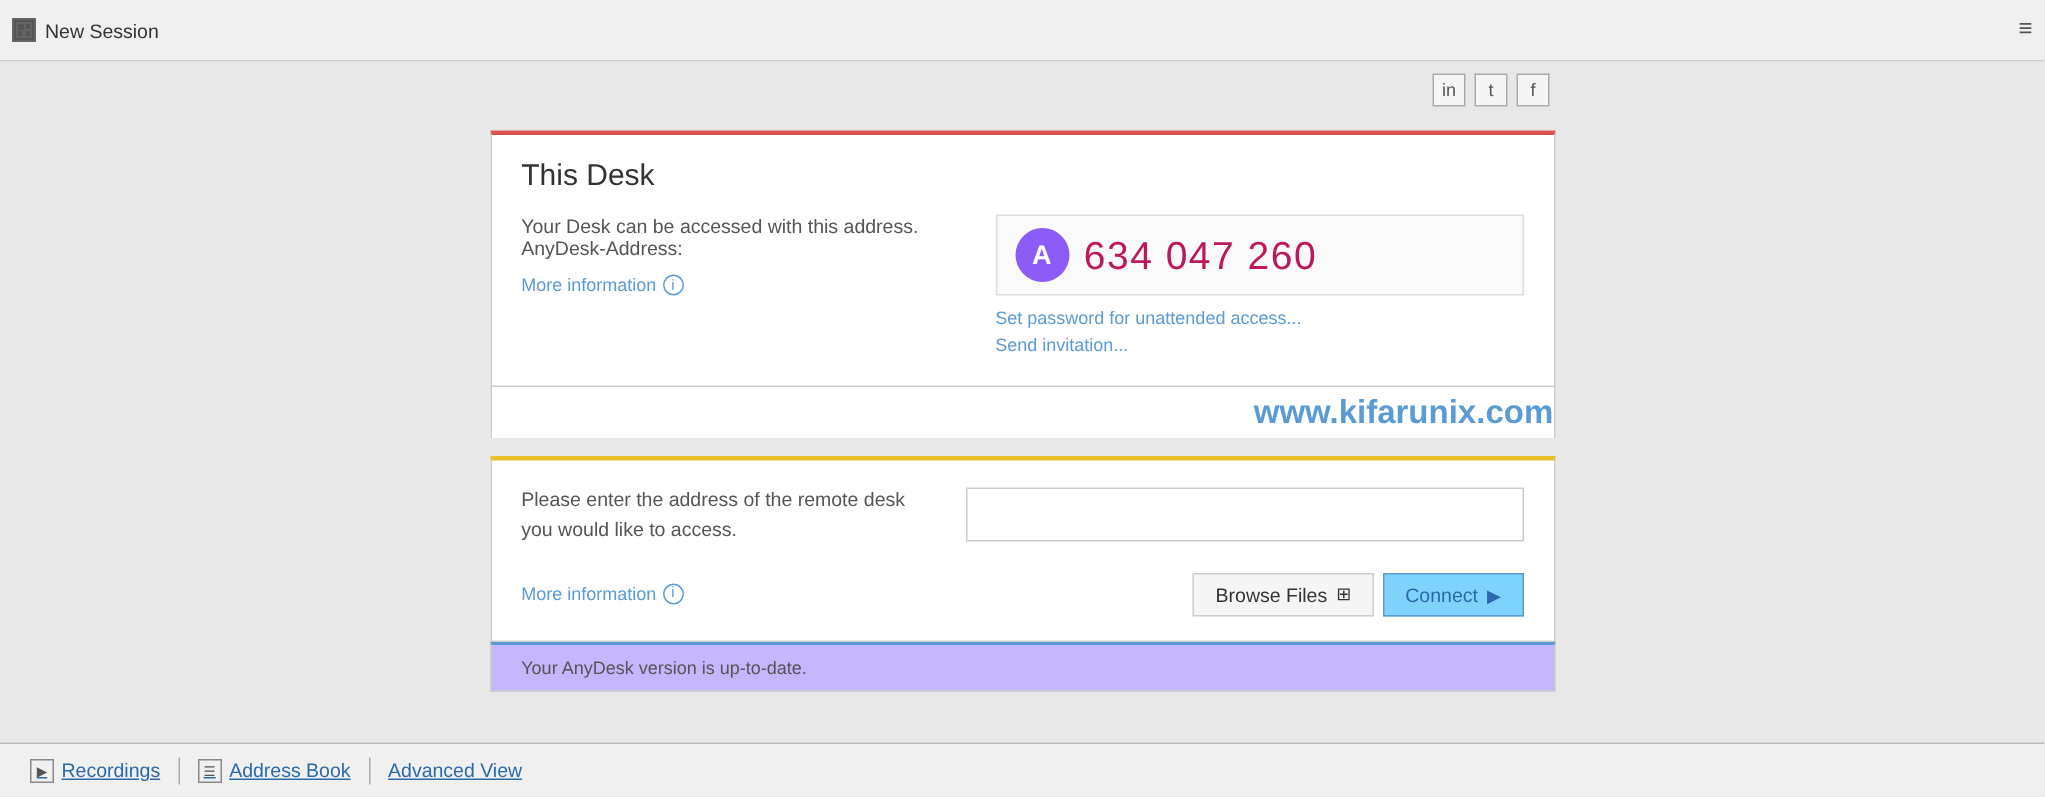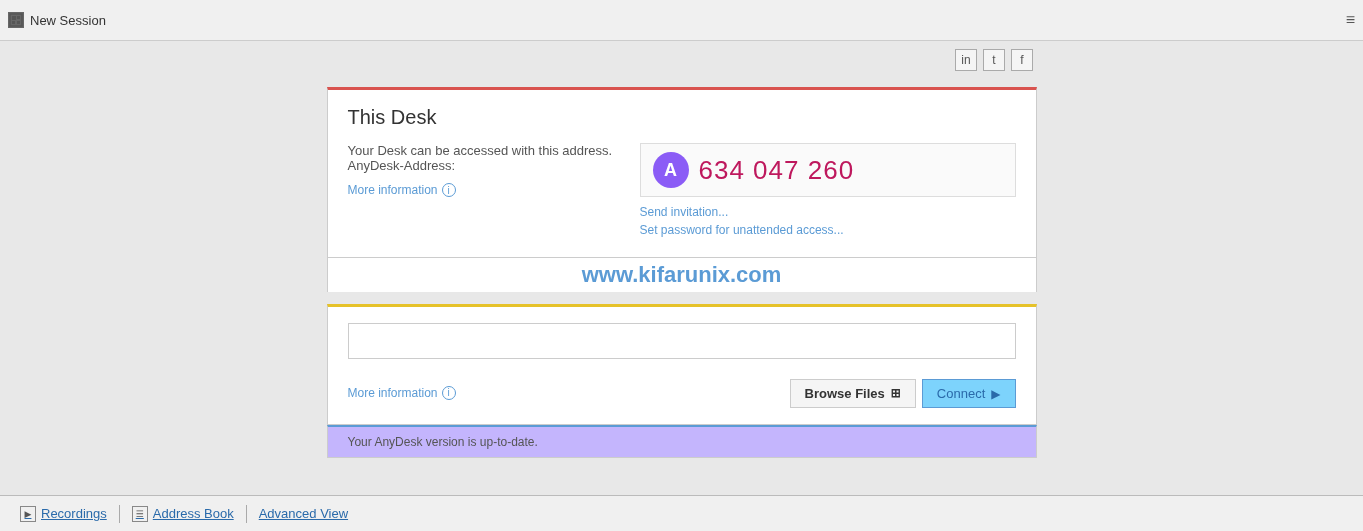--- a/index.html
+++ b/index.html
@@ -101,21 +101,21 @@
     .panel-title {
       font-size: 20px;
       font-weight: 300;
       color: #333;
       margin-bottom: 14px;
     }
 
     .panel-row {
       display: flex;
       align-items: flex-start;
-      gap: 12px;
+      gap: 36px;
     }
 
     .panel-left {
       flex: 0 0 280px;
     }
 
     .panel-right {
       flex: 1;
     }
 
@@ -183,21 +183,21 @@
       display: flex;
       align-items: center;
       justify-content: center;
       font-size: 10px;
       color: #5b9bd5;
     }
 
     
     .watermark {
       width: 710px;
-      text-align: center;
+      text-align: right;
       color: #5b9bd5;
       font-size: 22px;
       font-weight: bold;
       padding: 4px 0;
       background: #fff;
       border-left: 1px solid #ccc;
       border-right: 1px solid #ccc;
     }
 
     
@@ -238,21 +238,20 @@
     .btn-browse {
       display: flex;
       align-items: flex-start;
       gap: 6px;
       padding: 6px 14px;
       border: 1px solid #ccc;
       background: #f5f5f5;
       font-size: 13px;
       cursor: pointer;
       color: #333;
-      font-weight: bold;
     }
 
     .btn-connect {
       display: flex;
       align-items: center;
       gap: 6px;
       padding: 6px 14px;
       border: 1px solid #5b9bd5;
       background: #7dd3fc;
       font-size: 13px;
@@ -362,32 +361,33 @@
           <div class="more-info">
             <span>More information</span>
             <div class="info-icon">i</div>
           </div>
         </div>
         <div class="panel-right">
           <div class="address-box">
             <div class="avatar-circle">A</div>
             <div class="desk-address">634 047 260</div>
           </div>
+          <a class="link-text">Set password for unattended access...</a>
           <a class="link-text">Send invitation...</a>
-          <a class="link-text">Set password for unattended access...</a>
         </div>
       </div>
     </div>
   </div>
 
   <div class="watermark">www.kifarunix.com</div>
 
   <div class="panel remote-desk-panel">
     <div class="panel-inner">
       <div class="remote-input-row">
+        <div class="remote-desc">Please enter the address of the remote desk you would like to access.</div>
         <input class="remote-input" type="text" placeholder="" style="">
       </div>
       <div class="remote-bottom-row">
         <div class="more-info">
           <span>More information</span>
           <div class="info-icon">i</div>
         </div>
         <div class="remote-buttons">
           <button class="btn-browse">
             <span>Browse Files</span>

